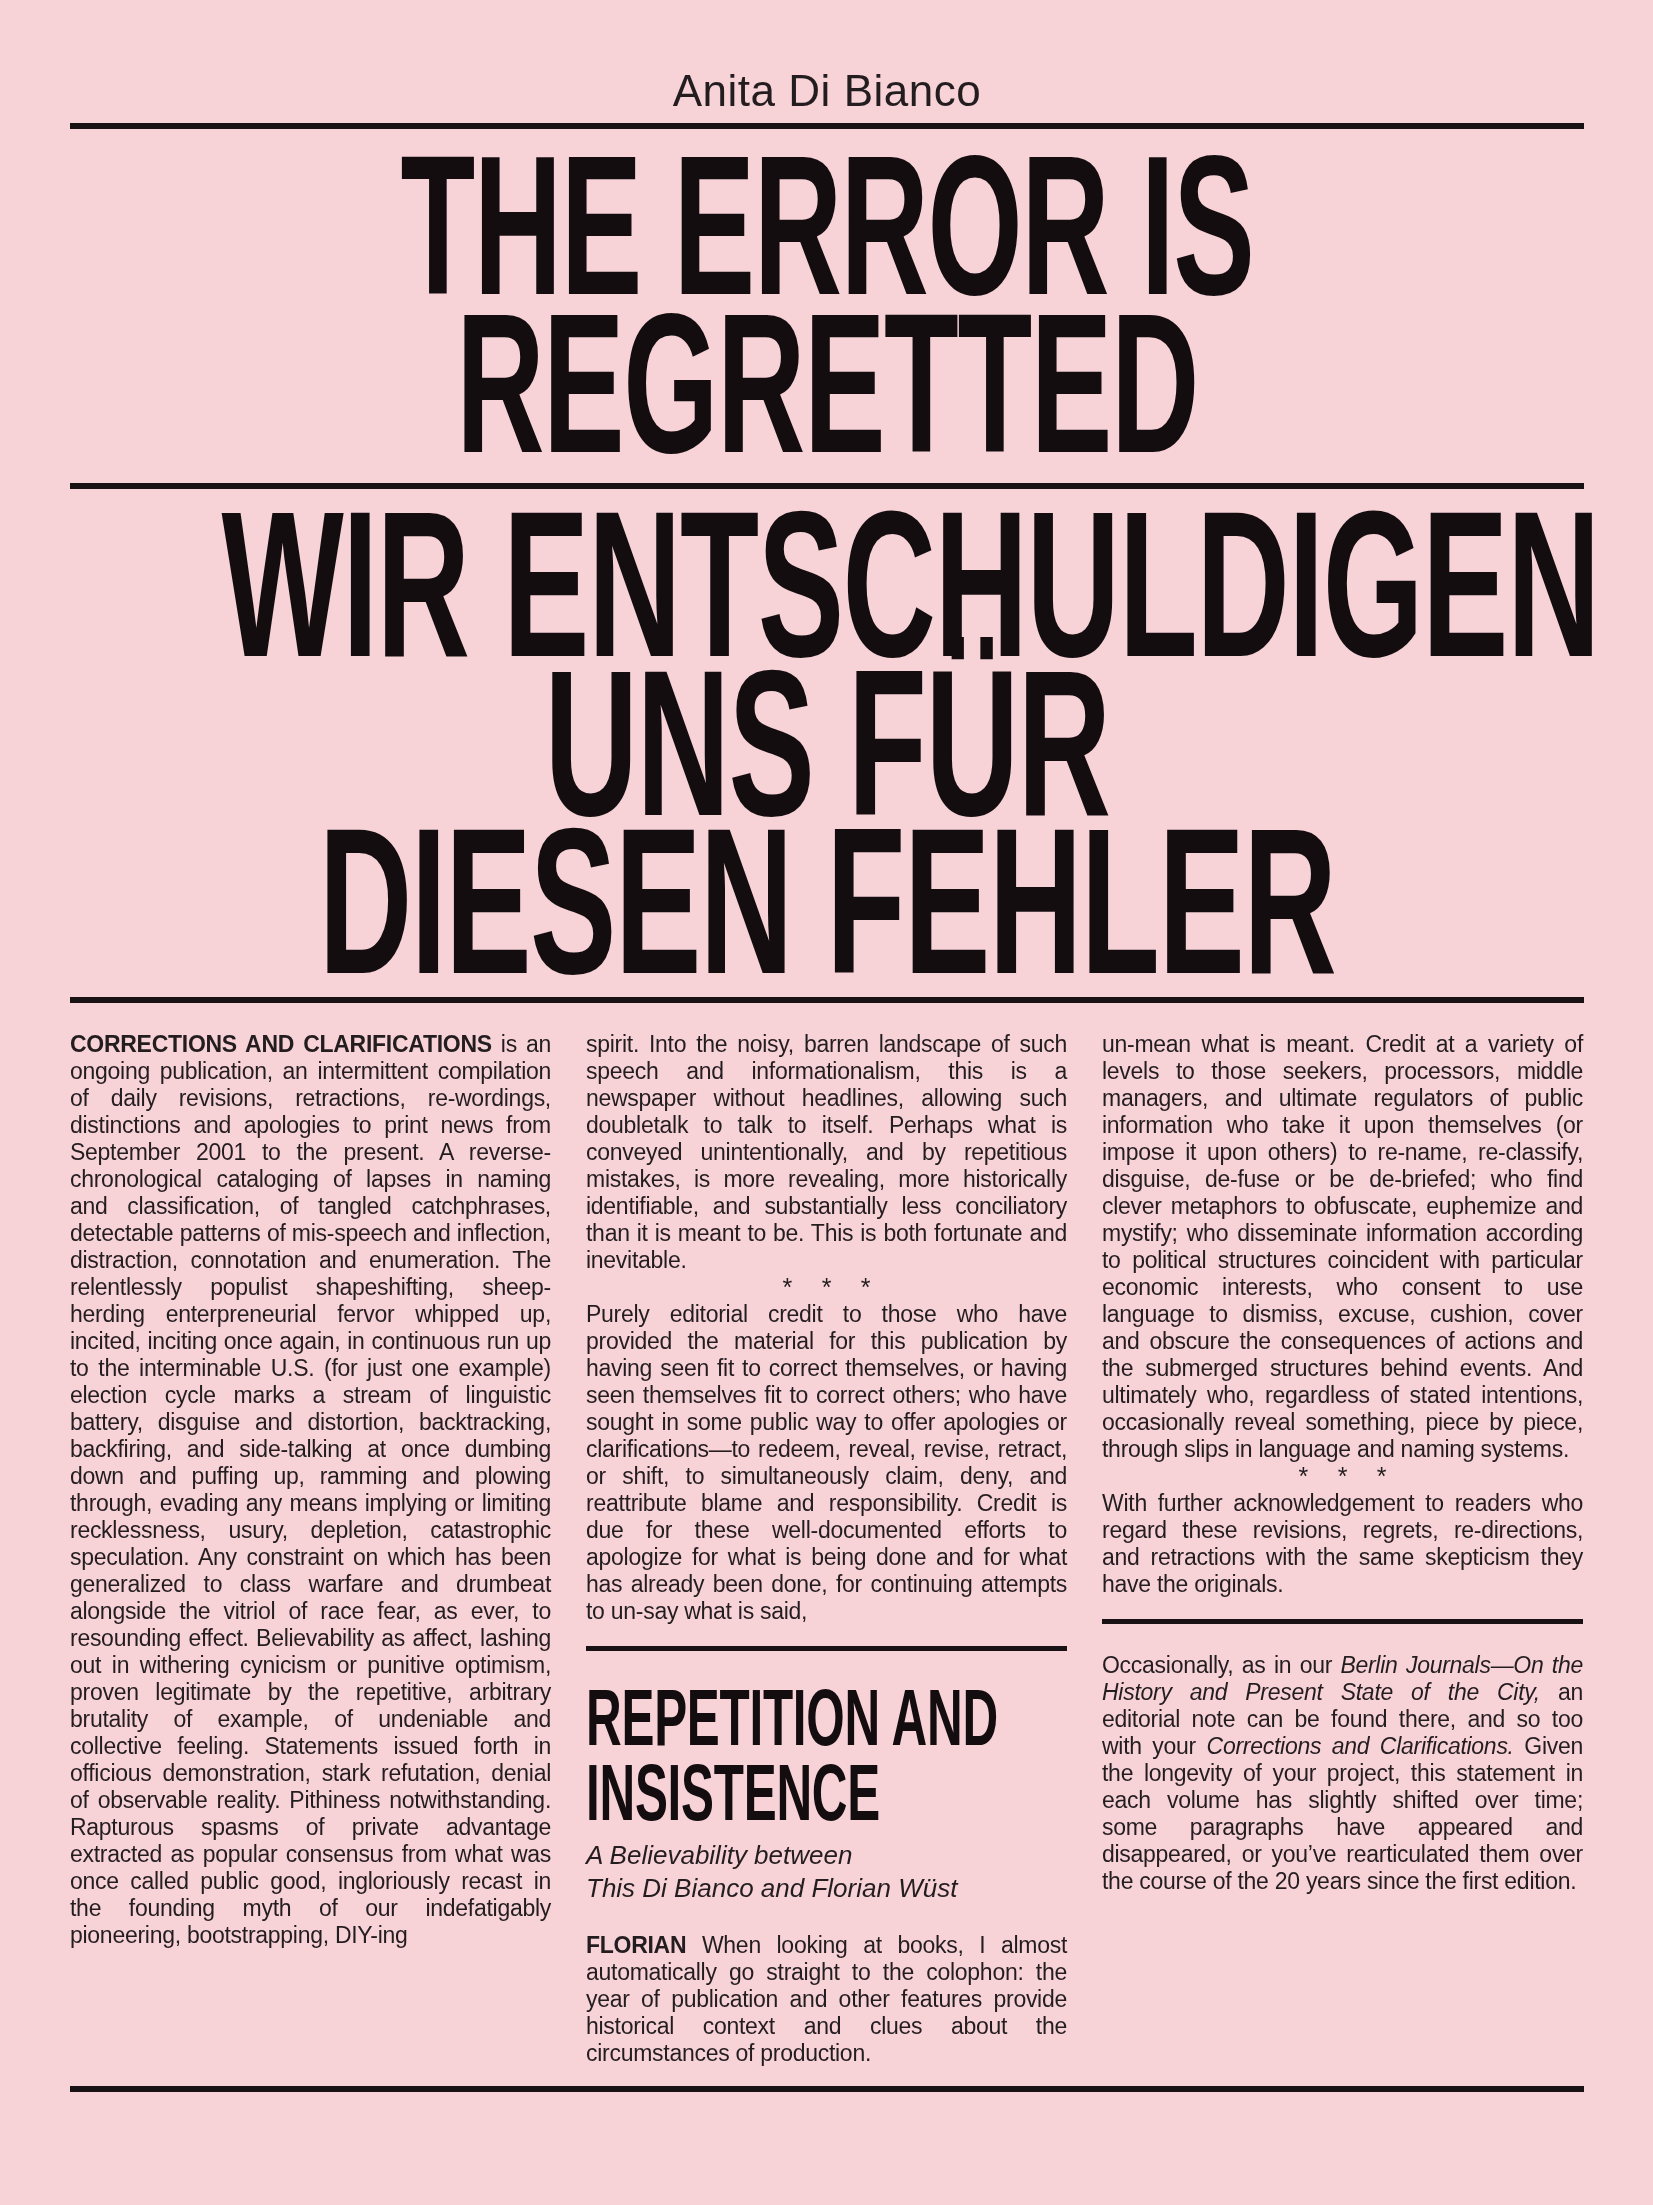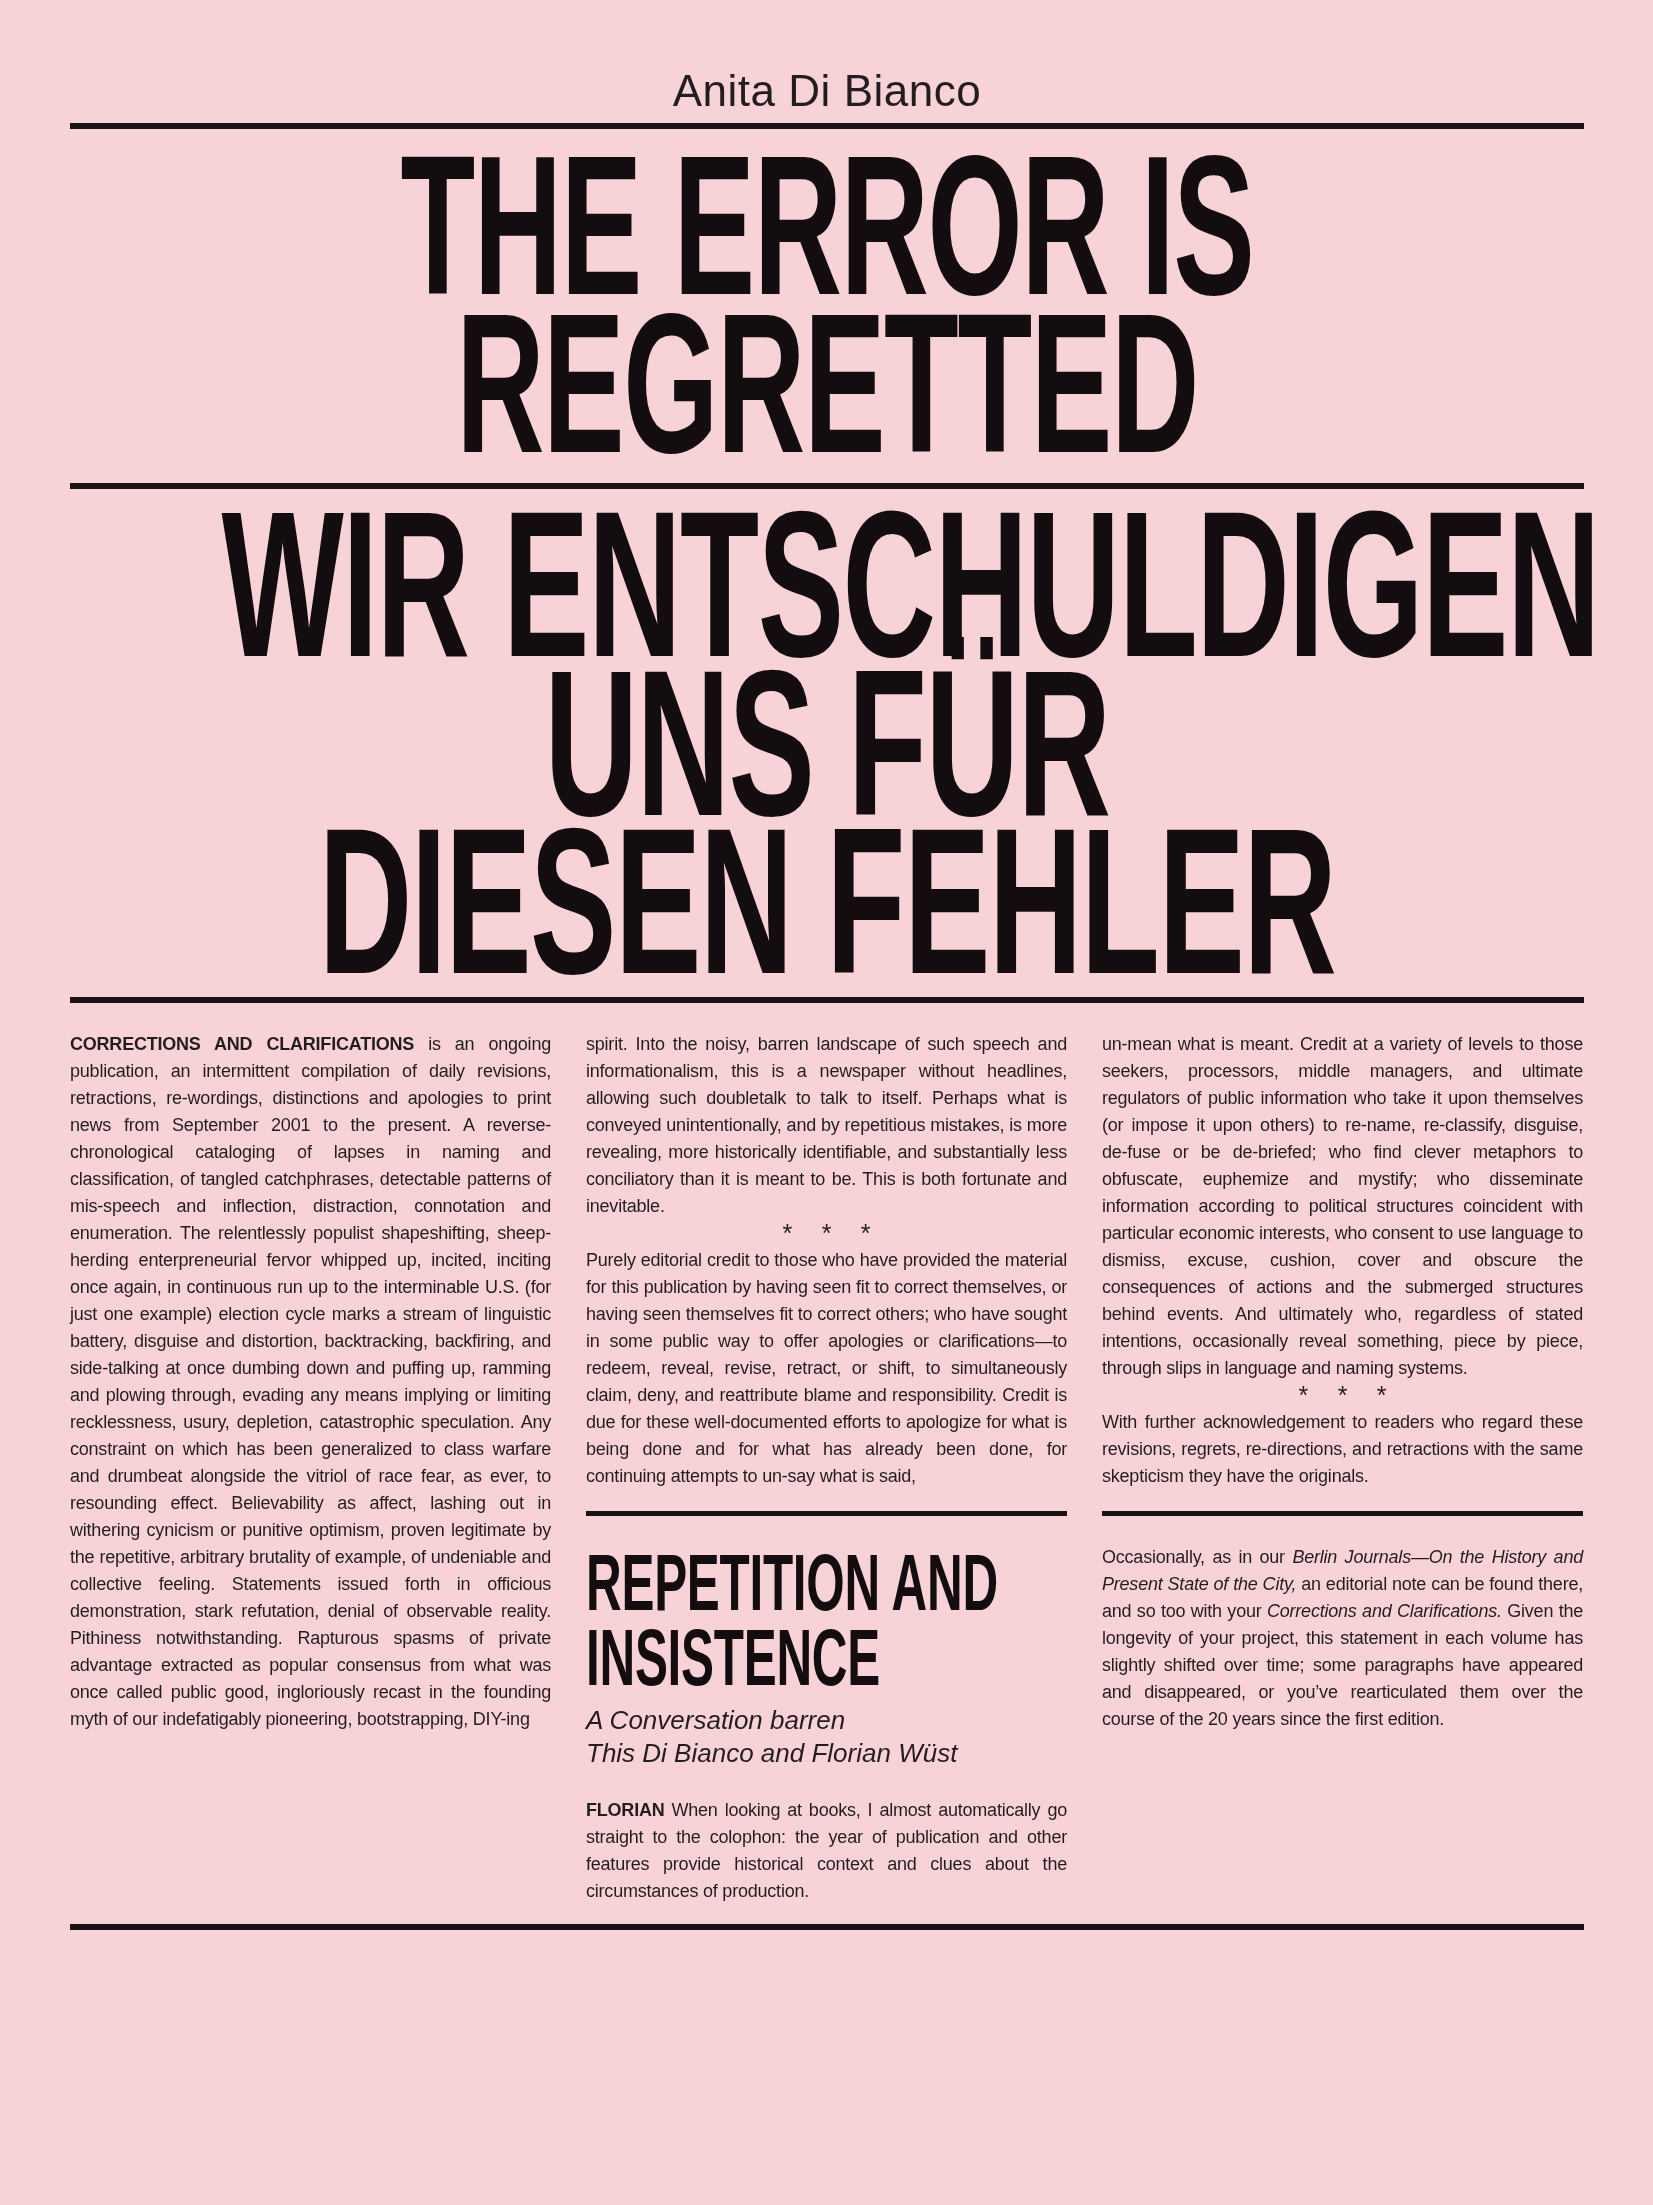--- a/index.html
+++ b/index.html
@@ -29,21 +29,21 @@
     font-weight:700;color:#140d10;text-align:center;white-space:nowrap;
     transform-origin:50% 0;letter-spacing:-0.012em;
   }
   .hl-en{font-size:153px;line-height:121px;transform:scale(0.80,1.30);}
   .hl-de{font-size:162px;line-height:124px;transform:scale(0.80,1.28);}
   .hl-line{display:block;}
   
   .columns{display:flex;gap:35px;margin-top:28px;align-items:flex-start;}
   .col{width:481px;flex:0 0 481px;}
   .para{
-    margin:0;font-size:18px;line-height:27px;text-align:justify;
+    margin:0;font-size:23px;line-height:27px;text-align:justify;
     letter-spacing:-0.012em;color:#241d20;
   }
   .para + .para{margin-top:0;}
   .stars{
     text-align:center;font-size:25px;line-height:27px;letter-spacing:.45em;
     text-indent:.45em;color:#241d20;
   }
   .rule-col{margin:20.4px 0 28px 0;height:5.8px;}
   .sec-head-wrap{height:155px;overflow:visible;}
   .sec-head{
@@ -98,21 +98,21 @@
       <div class="stars">* * *</div>
       <p class="para">Purely editorial credit to those who have provided the material for this publication by having seen fit to correct themselves, or having seen themselves fit to correct others; who have sought in some public way to offer apologies or clarifications—to redeem, reveal, revise, retract, or shift, to simultaneously claim, deny, and reattribute blame and responsibility. Credit is due for these well-documented efforts to apologize for what is being done and for what has already been done, for continuing attempts to un-say what is said,</p>
       <div class="rule rule-col"></div>
       <div class="sec-head-wrap">
         <h2 class="sec-head">
           <span class="hl-line">REPETITION AND</span>
           <span class="hl-line">INSISTENCE</span>
         </h2>
       </div>
       <p class="subtitle">
-        <span class="subtitle-line">A Conversation barren</span>
+        <span class="subtitle-line">A Believability between</span>
         <span class="subtitle-line">This Di Bianco and Florian Wüst</span>
       </p>
       <p class="para florian"><span class="run-b">FLORIAN</span><span> When looking at books, I almost automatically go straight to the colophon: the year of publication and other features provide historical context and clues about the circumstances of production.</span></p>
     </div>
 
     <div class="col">
       <p class="para">un-mean what is meant. Credit at a variety of levels to those seekers, processors, middle managers, and ultimate regulators of public information who take it upon themselves (or impose it upon others) to re-name, re-classify, disguise, de-fuse or be de-briefed; who find clever metaphors to obfuscate, euphemize and mystify; who disseminate information according to political structures coincident with particular economic interests, who consent to use language to dismiss, excuse, cushion, cover and obscure the consequences of actions and the submerged structures behind events. And ultimately who, regardless of stated intentions, occasionally reveal something, piece by piece, through slips in language and naming systems.</p>
       <div class="stars">* * *</div>
       <p class="para">With further acknowledgement to readers who regard these revisions, regrets, re-directions, and retractions with the same skepticism they have the originals.</p>
       <div class="rule rule-col"></div>

